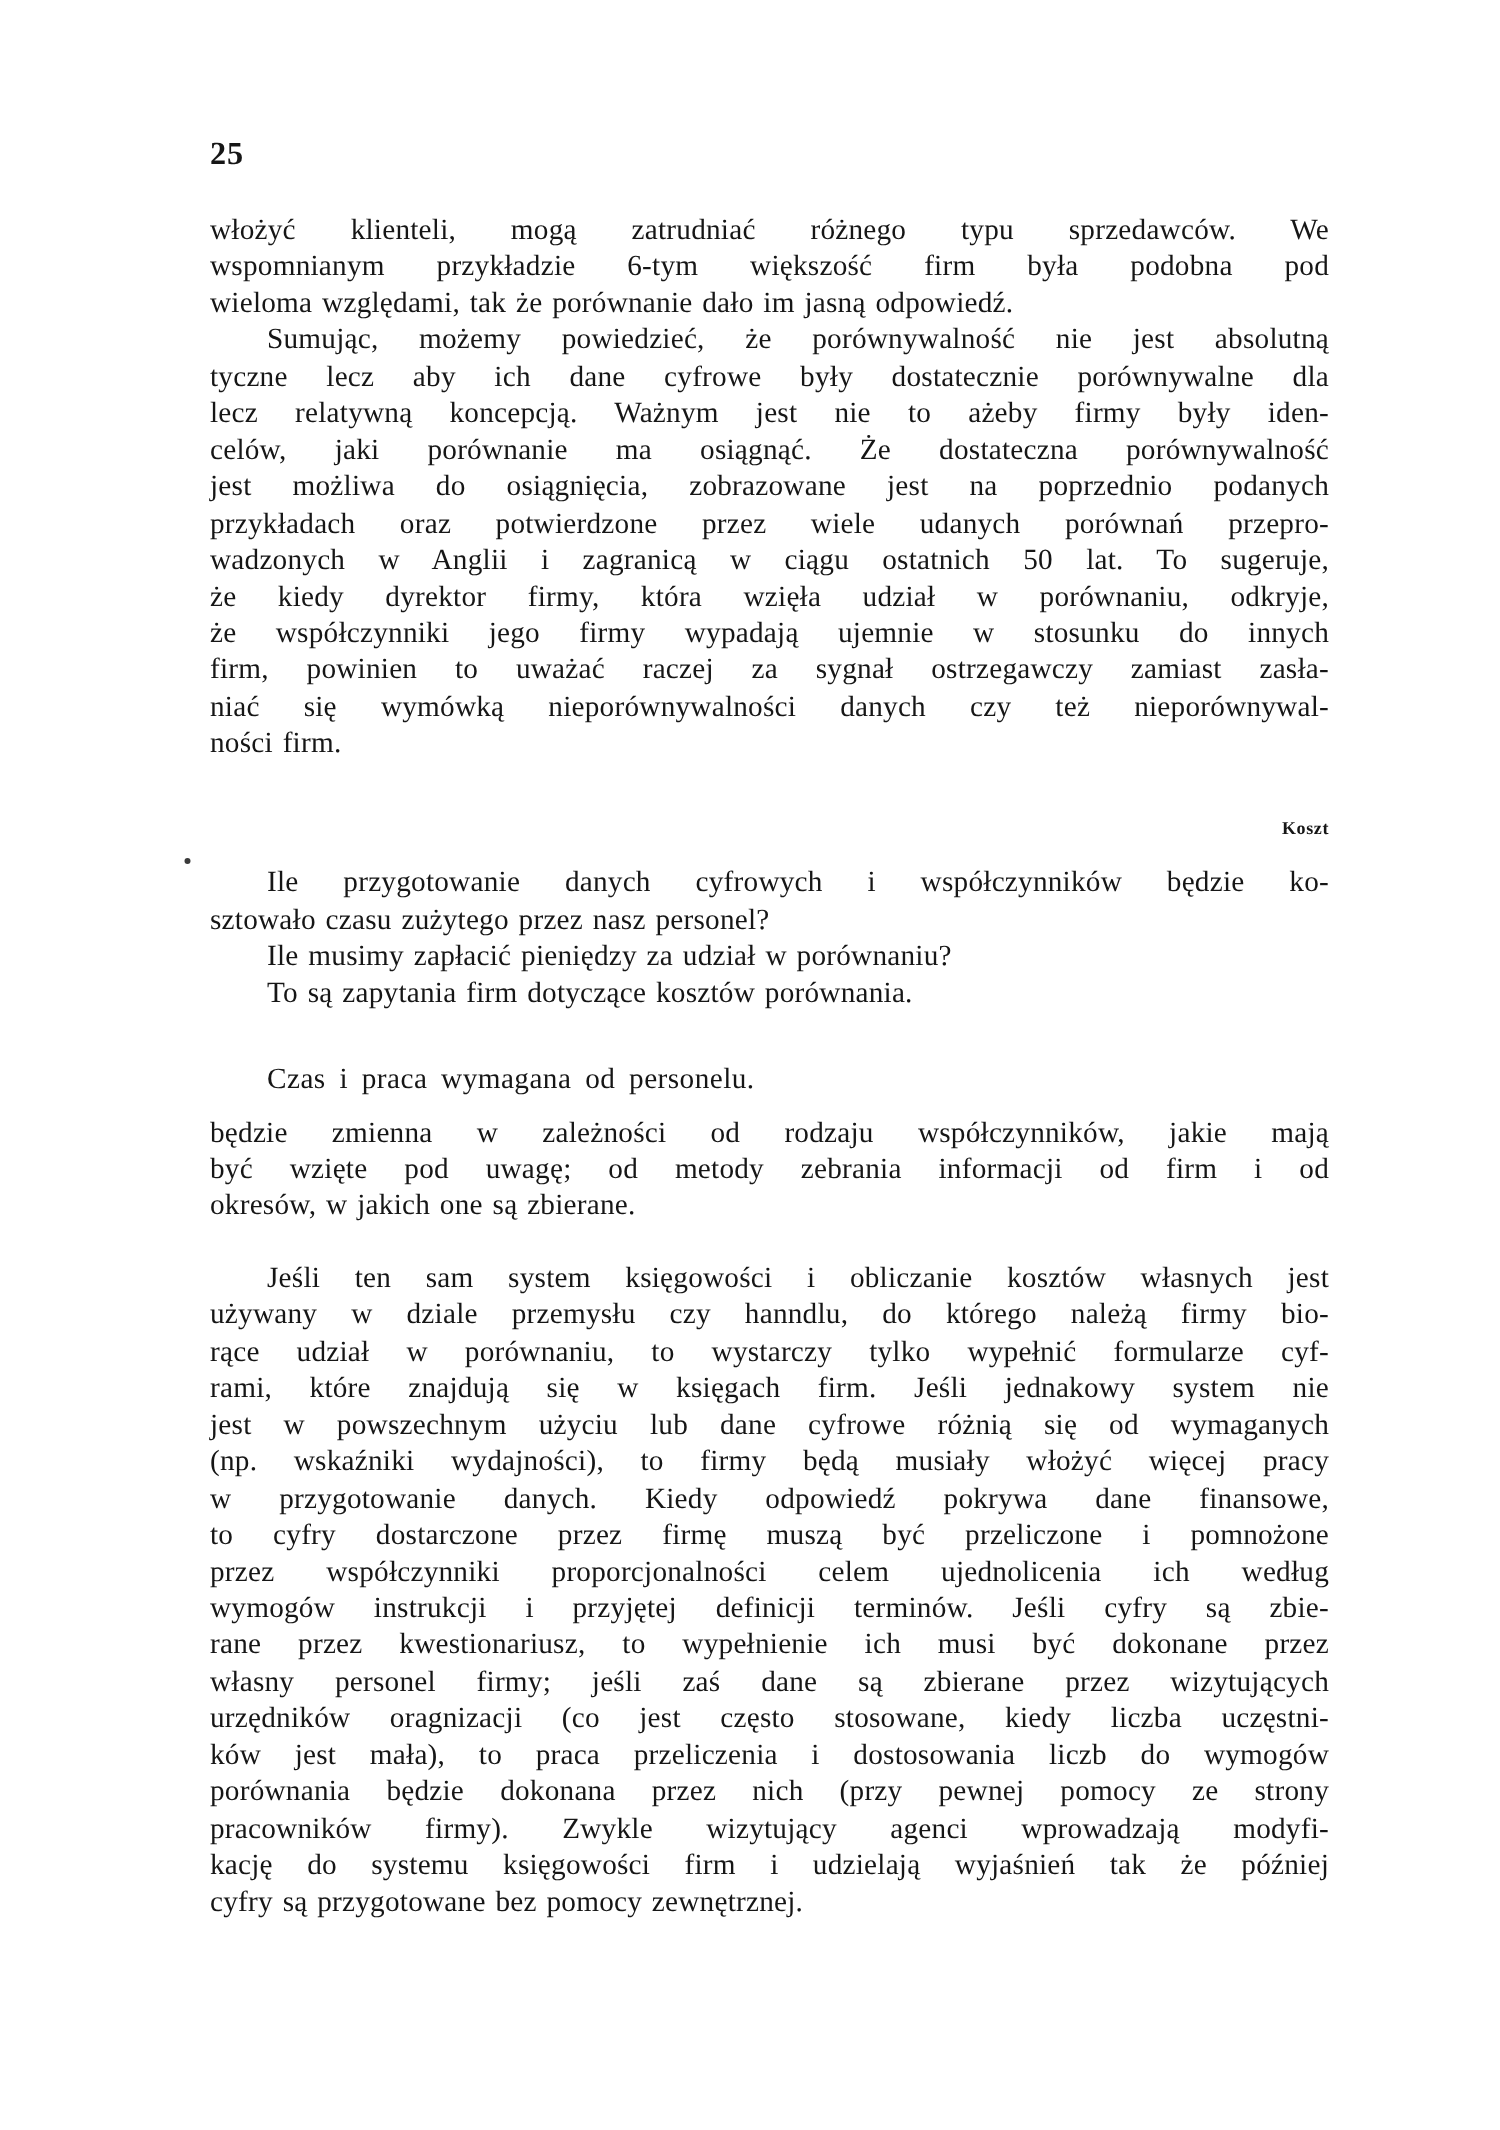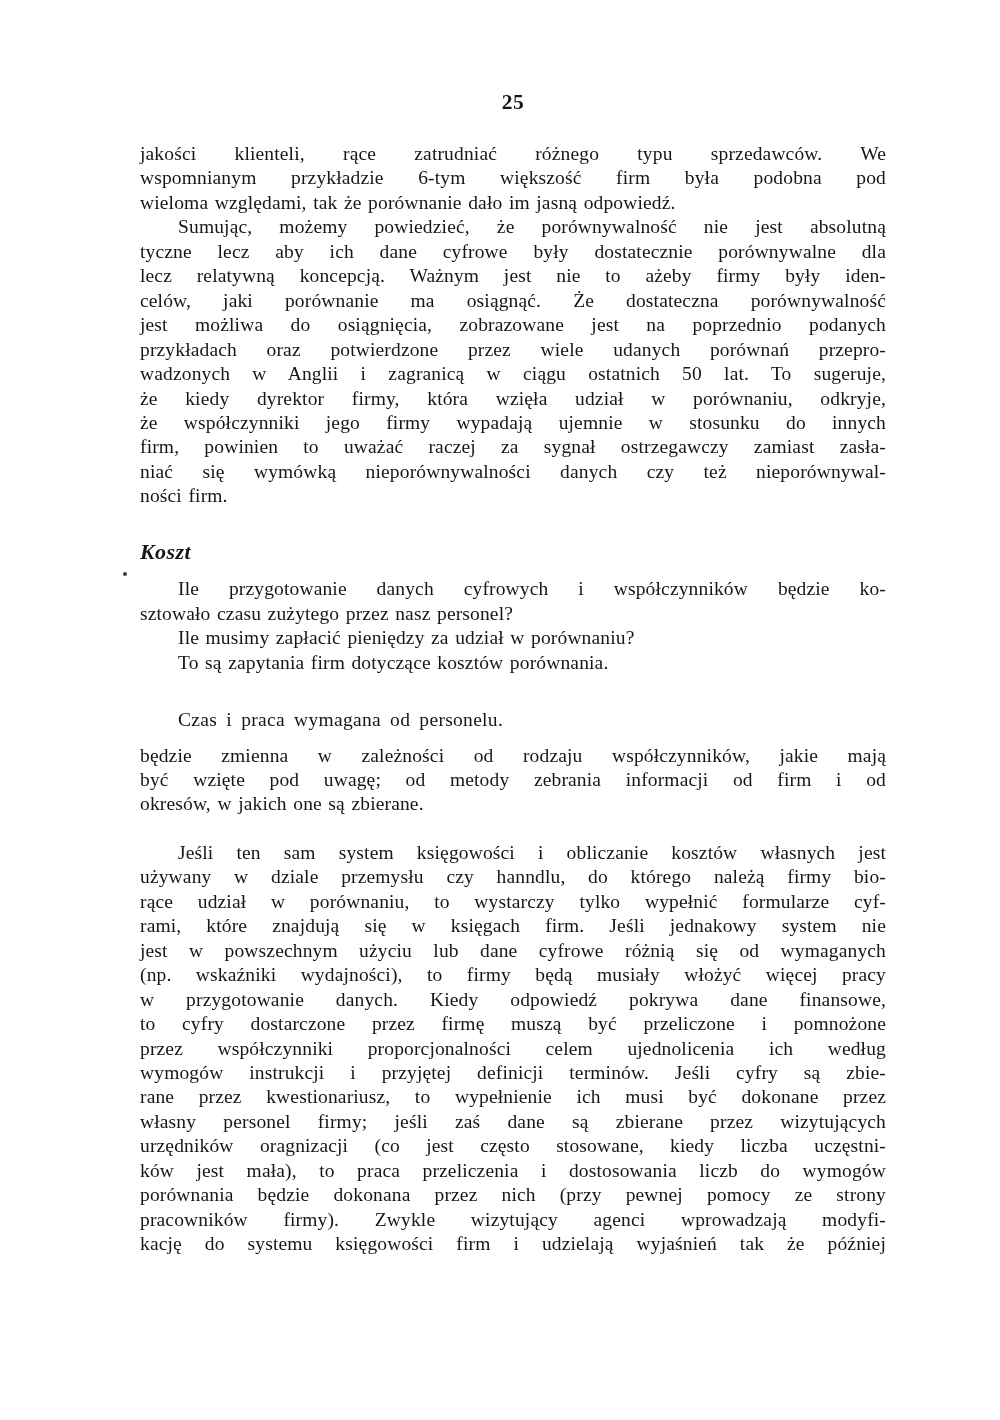--- a/index.html
+++ b/index.html
@@ -14,21 +14,21 @@
     background: #ffffff;
     font-family: "Liberation Serif", serif;
     color: #161616;
     overflow: hidden;
   }
   .pagenum {
     position: absolute;
     top: 90px;
     left: 140px;
     width: 746px;
-    text-align: center;
+    text-align: left;
     font-weight: bold;
     font-size: 21.5px;
     letter-spacing: 0.5px;
   }
   .text-column {
     position: absolute;
     left: 140px;
     top: 142px;
     width: 746px;
     font-size: 19.5px;
@@ -38,27 +38,26 @@
   }
   .block { margin: 0; }
   .line {
     text-align: justify;
     text-align-last: justify;
     white-space: normal;
   }
   .line.last { text-align-last: left; }
   .line.indent { text-indent: 38px; }
   .heading_centered {
-    text-align: left;
+    text-align: right;
     font-weight: bold;
-    font-size: 22px;
+    font-size: 12px;
     letter-spacing: 0.4px;
     margin-top: 31px;
     margin-bottom: 13px;
-    font-style: italic;
   }
   .heading_left {
     font-weight: normal;
     text-indent: 38px;
     letter-spacing: 0.3px;
     word-spacing: 4px;
     margin-top: 33px;
     margin-bottom: 11px;
   }
   .block[data-name="paragraph-jesli-system"] { margin-top: 24px; }
@@ -73,21 +72,21 @@
   }
 </style>
 </head>
 <body>
 
 <div class="page" data-name="scanned-book-page">
   <div class="pagenum" data-name="page-number">25</div>
   <div class="ink-speck" data-name="ink-speck-artifact"></div>
   <div class="text-column" data-name="text-column">
       <div class="block paragraph" data-name="paragraph-jakosci-klienteli">
-        <div class="line" data-name="text-line">jakości klienteli, rące zatrudniać różnego typu sprzedawców. We</div>
+        <div class="line" data-name="text-line">włożyć klienteli, mogą zatrudniać różnego typu sprzedawców. We</div>
         <div class="line" data-name="text-line">wspomnianym przykładzie 6-tym większość firm była podobna pod</div>
         <div class="line last" data-name="text-line">wieloma względami, tak że porównanie dało im jasną odpowiedź.</div>
       </div>
       <div class="block paragraph" data-name="paragraph-sumujac">
         <div class="line indent" data-name="text-line">Sumując, możemy powiedzieć, że porównywalność nie jest absolutną</div>
         <div class="line" data-name="text-line">tyczne lecz aby ich dane cyfrowe były dostatecznie porównywalne dla</div>
         <div class="line" data-name="text-line">lecz relatywną koncepcją. Ważnym jest nie to ażeby firmy były iden-</div>
         <div class="line" data-name="text-line">celów, jaki porównanie ma osiągnąć. Że dostateczna porównywalność</div>
         <div class="line" data-name="text-line">jest możliwa do osiągnięcia, zobrazowane jest na poprzednio podanych</div>
         <div class="line" data-name="text-line">przykładach oraz potwierdzone przez wiele udanych porównań przepro-</div>
@@ -126,15 +125,16 @@
         <div class="line" data-name="text-line">to cyfry dostarczone przez firmę muszą być przeliczone i pomnożone</div>
         <div class="line" data-name="text-line">przez współczynniki proporcjonalności celem ujednolicenia ich według</div>
         <div class="line" data-name="text-line">wymogów instrukcji i przyjętej definicji terminów. Jeśli cyfry są zbie-</div>
         <div class="line" data-name="text-line">rane przez kwestionariusz, to wypełnienie ich musi być dokonane przez</div>
         <div class="line" data-name="text-line">własny personel firmy; jeśli zaś dane są zbierane przez wizytujących</div>
         <div class="line" data-name="text-line">urzędników oragnizacji (co jest często stosowane, kiedy liczba uczęstni-</div>
         <div class="line" data-name="text-line">ków jest mała), to praca przeliczenia i dostosowania liczb do wymogów</div>
         <div class="line" data-name="text-line">porównania będzie dokonana przez nich (przy pewnej pomocy ze strony</div>
         <div class="line" data-name="text-line">pracowników firmy). Zwykle wizytujący agenci wprowadzają modyfi-</div>
         <div class="line" data-name="text-line">kację do systemu księgowości firm i udzielają wyjaśnień tak że później</div>
+        <div class="line last" data-name="text-line">cyfry są przygotowane bez pomocy zewnętrznej.</div>
       </div>
     </div>
 </div>
 
 </body></html>

